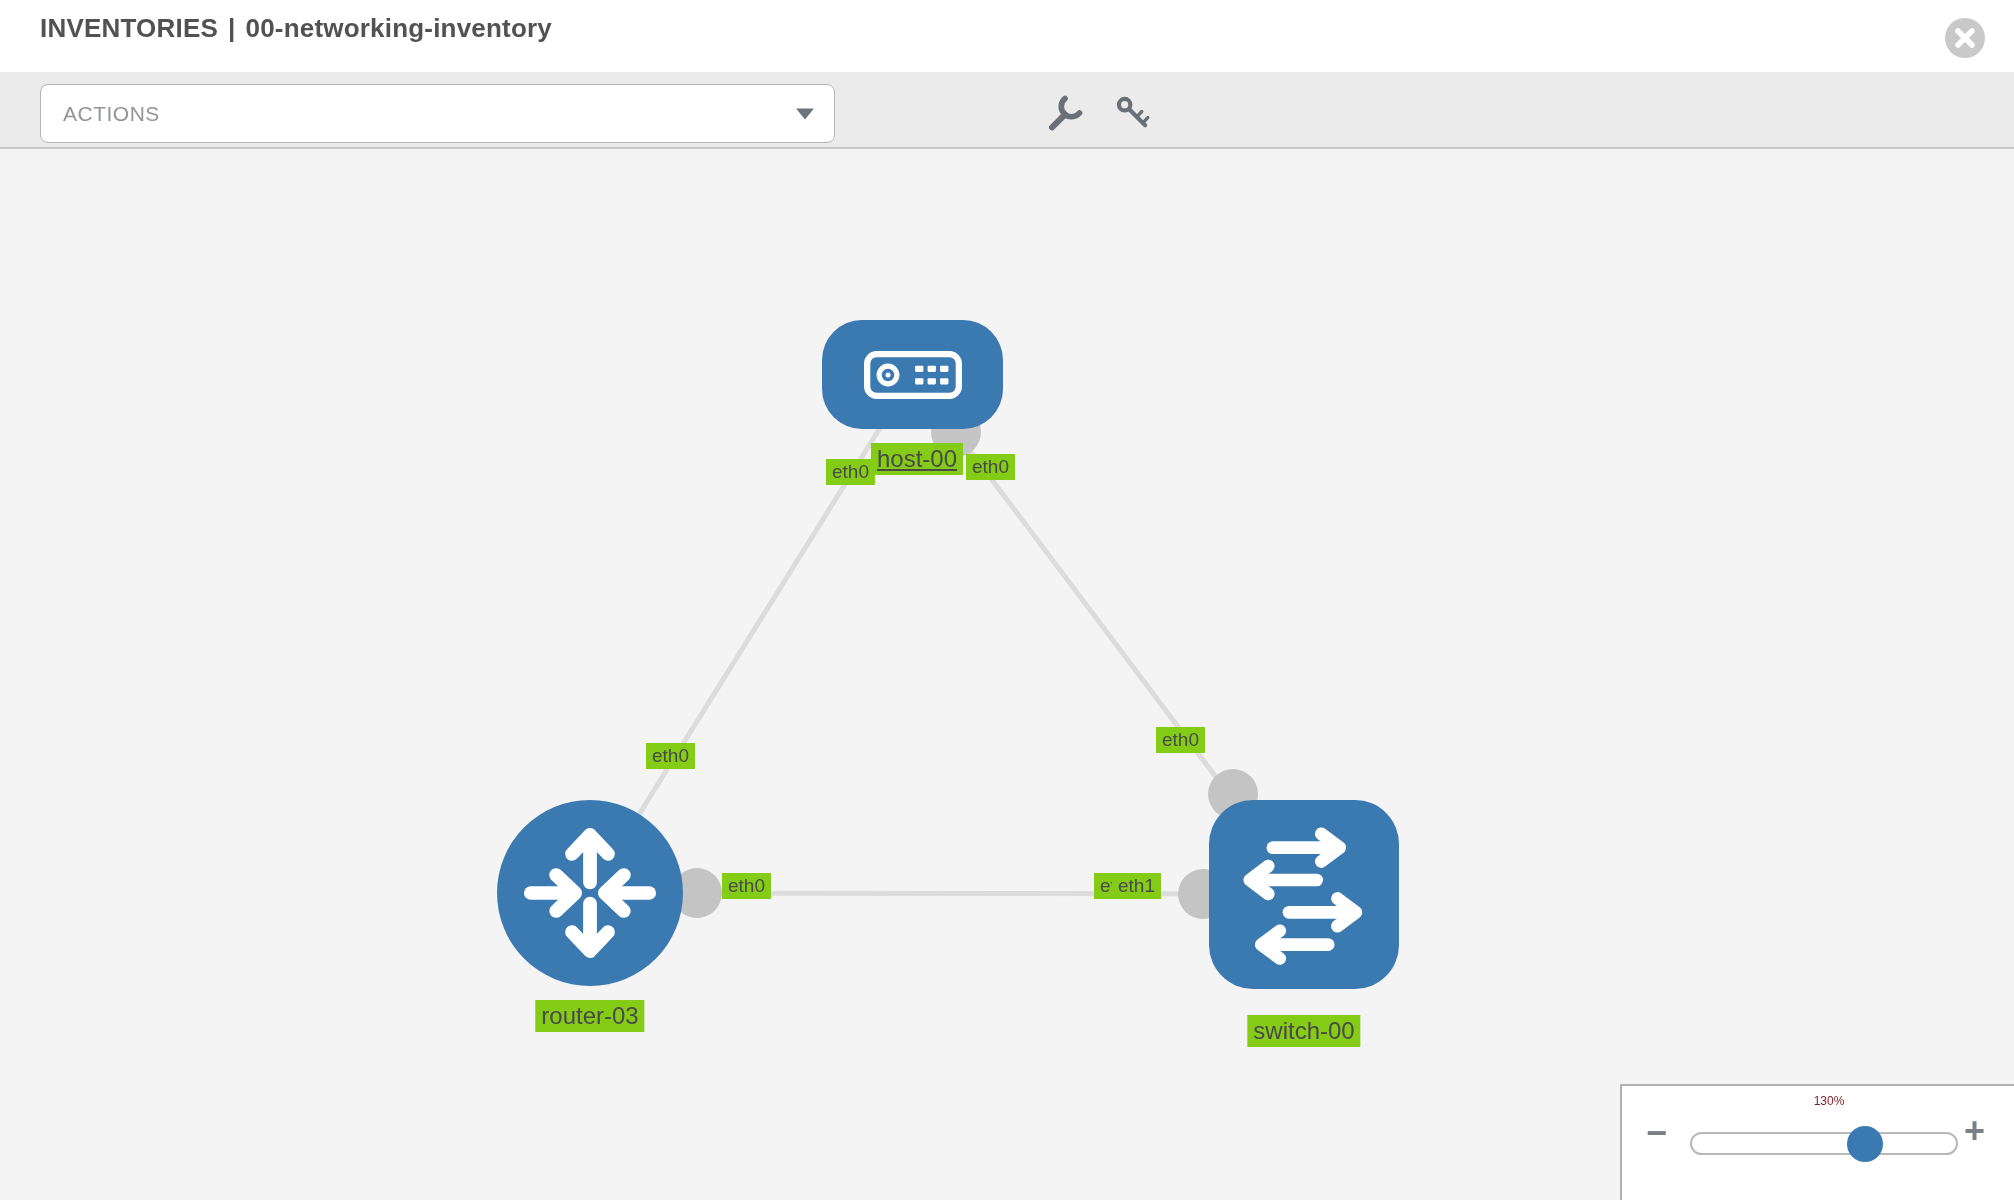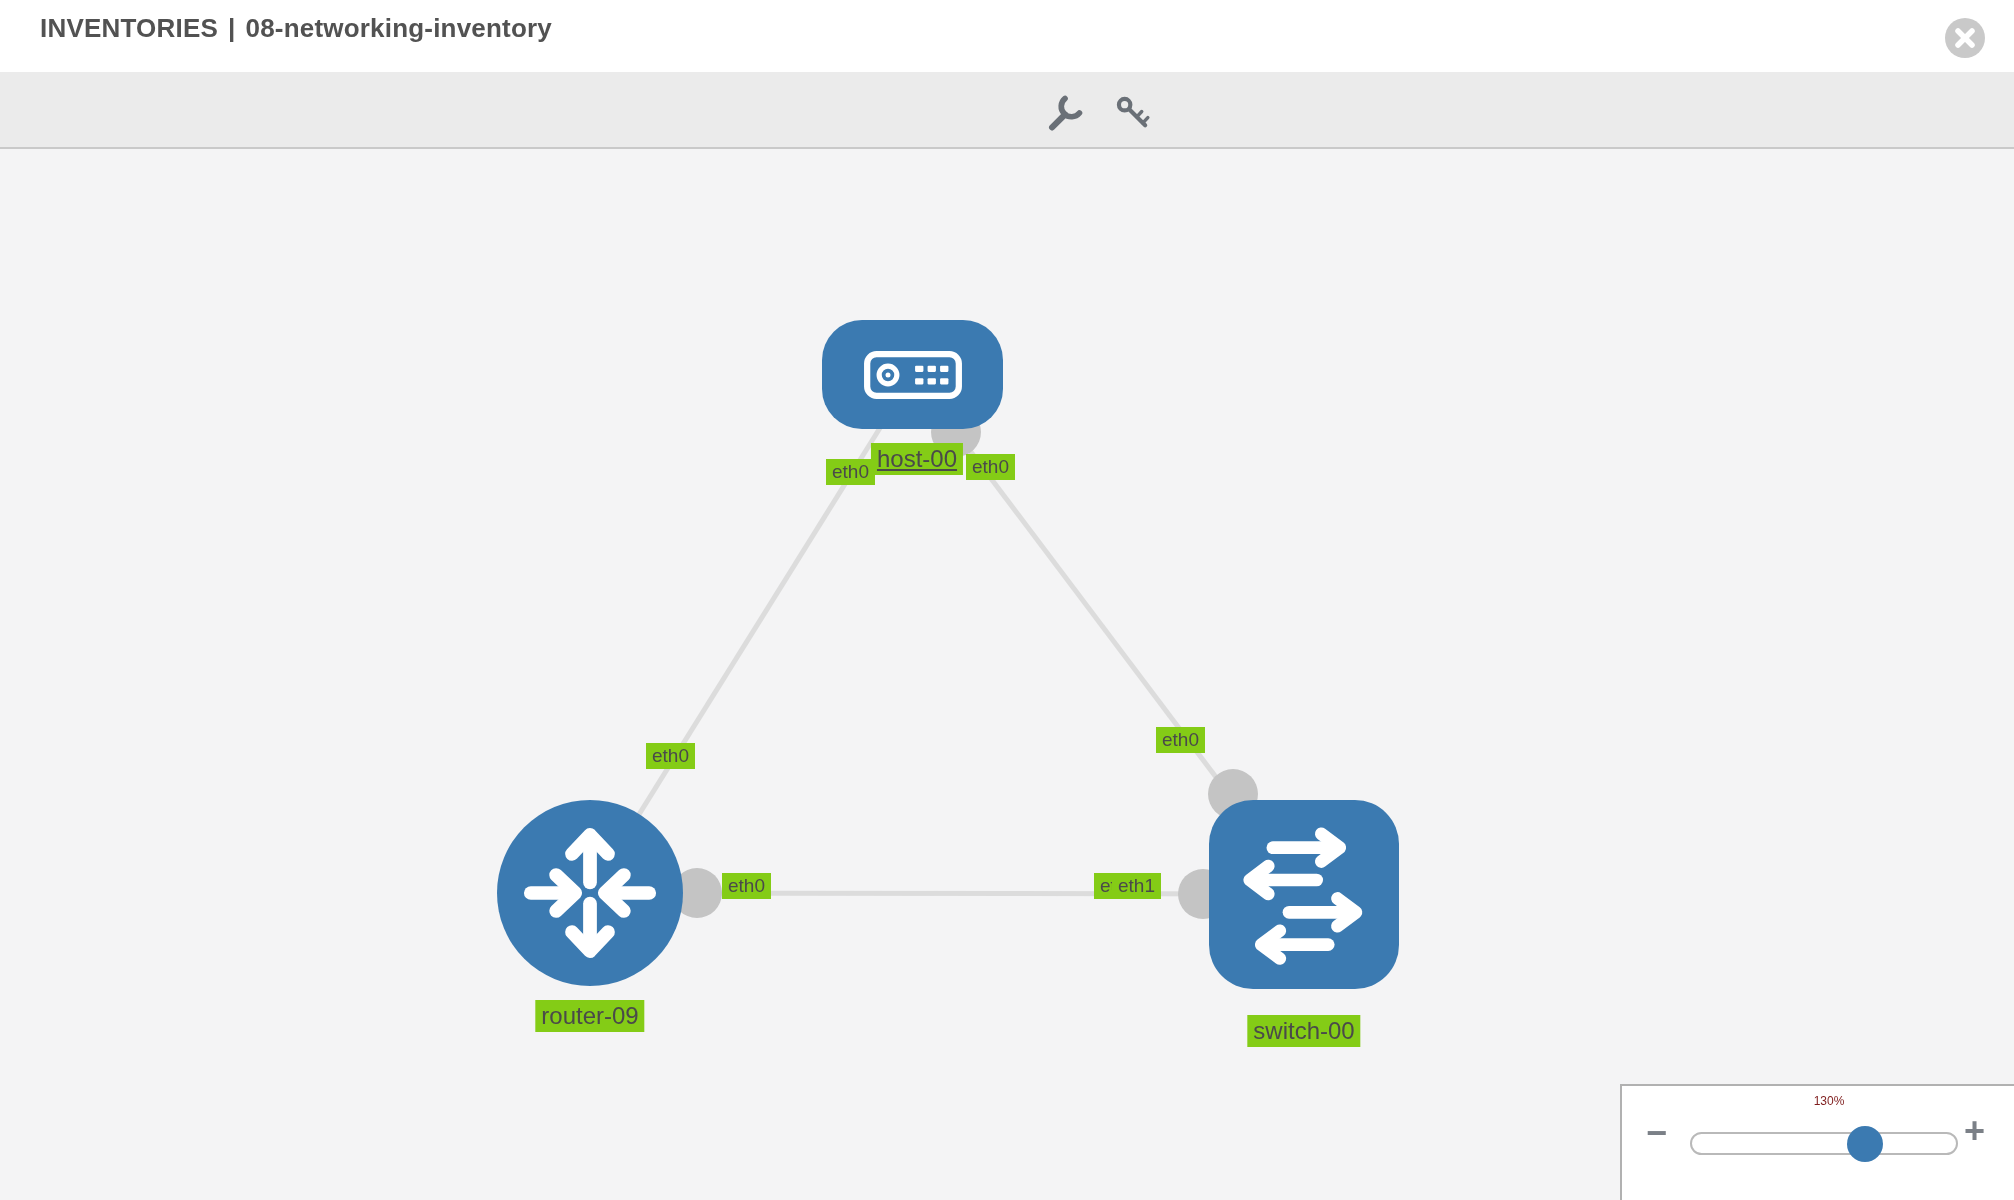--- a/index.html
+++ b/index.html
@@ -97,31 +97,35 @@
     background:#3b7ab1;cursor:pointer;
   }
 </style>
 </head>
 <body>
 
 <div class="header">
   <div class="title">
     <span>INVENTORIES</span>
     <span>|</span>
-    <span>08-networking-inventory</span>
+    <span>00-networking-inventory</span>
   </div>
   <div class="close-btn">
     <svg width="22" height="22" viewBox="0 0 22 22">
       <line x1="4" y1="4" x2="18" y2="18" stroke="#ffffff" stroke-width="5.5" stroke-linecap="round"></line>
       <line x1="18" y1="4" x2="4" y2="18" stroke="#ffffff" stroke-width="5.5" stroke-linecap="round"></line>
     </svg>
   </div>
 </div>
 
 <div class="toolbar">
+  <div class="select-box" id="actions-select">
+    <span class="sel-label">ACTIONS</span>
+    <span class="caret"></span>
+  </div>
 
   <svg class="tool-icon" id="wrench-icon" viewBox="0 0 100 100">
     <path d="M16 88 L50 54" stroke="#6a7077" stroke-width="16" stroke-linecap="round" fill="none"></path>
     <path d="M50 12 A 27 27 0 1 0 88 50" stroke="#6a7077" stroke-width="15" stroke-linecap="round" fill="none"></path>
   </svg>
 
   <svg class="tool-icon" id="key-icon" viewBox="0 0 100 100">
     <circle cx="28" cy="28" r="15" stroke="#6a7077" stroke-width="11" fill="none"></circle>
     <line x1="40" y1="40" x2="82" y2="82" stroke="#6a7077" stroke-width="11" stroke-linecap="round"></line>
     <line x1="60" y1="60" x2="73" y2="46" stroke="#6a7077" stroke-width="9" stroke-linecap="round"></line>
@@ -178,21 +182,21 @@
       <path d="M24 52 H76"></path>
         <path d="M34 40 L18 52 L34 64"></path>
       <path d="M52 80 H106"></path>
         <path d="M94 68 L110 80 L94 92"></path>
       <path d="M34 108 H86"></path>
         <path d="M44 96 L28 108 L44 120"></path>
     </svg>
   </div>
 
   <div class="chip name" id="lbl-host">host-00</div>
-  <div class="chip name" id="lbl-router">router-09</div>
+  <div class="chip name" id="lbl-router">router-03</div>
   <div class="chip name" id="lbl-switch">switch-00</div>
 
   <div class="chip iface" id="if-host-left">eth0</div>
   <div class="chip iface" id="if-host-right">eth0</div>
   <div class="chip iface" id="if-router-top">eth0</div>
   <div class="chip iface" id="if-switch-top">eth0</div>
   <div class="chip iface" id="if-mid-left">eth0</div>
   <div class="chip iface" id="if-mid-ghost">eth1</div>
   <div class="chip iface" id="if-mid-right">eth1</div>
 

